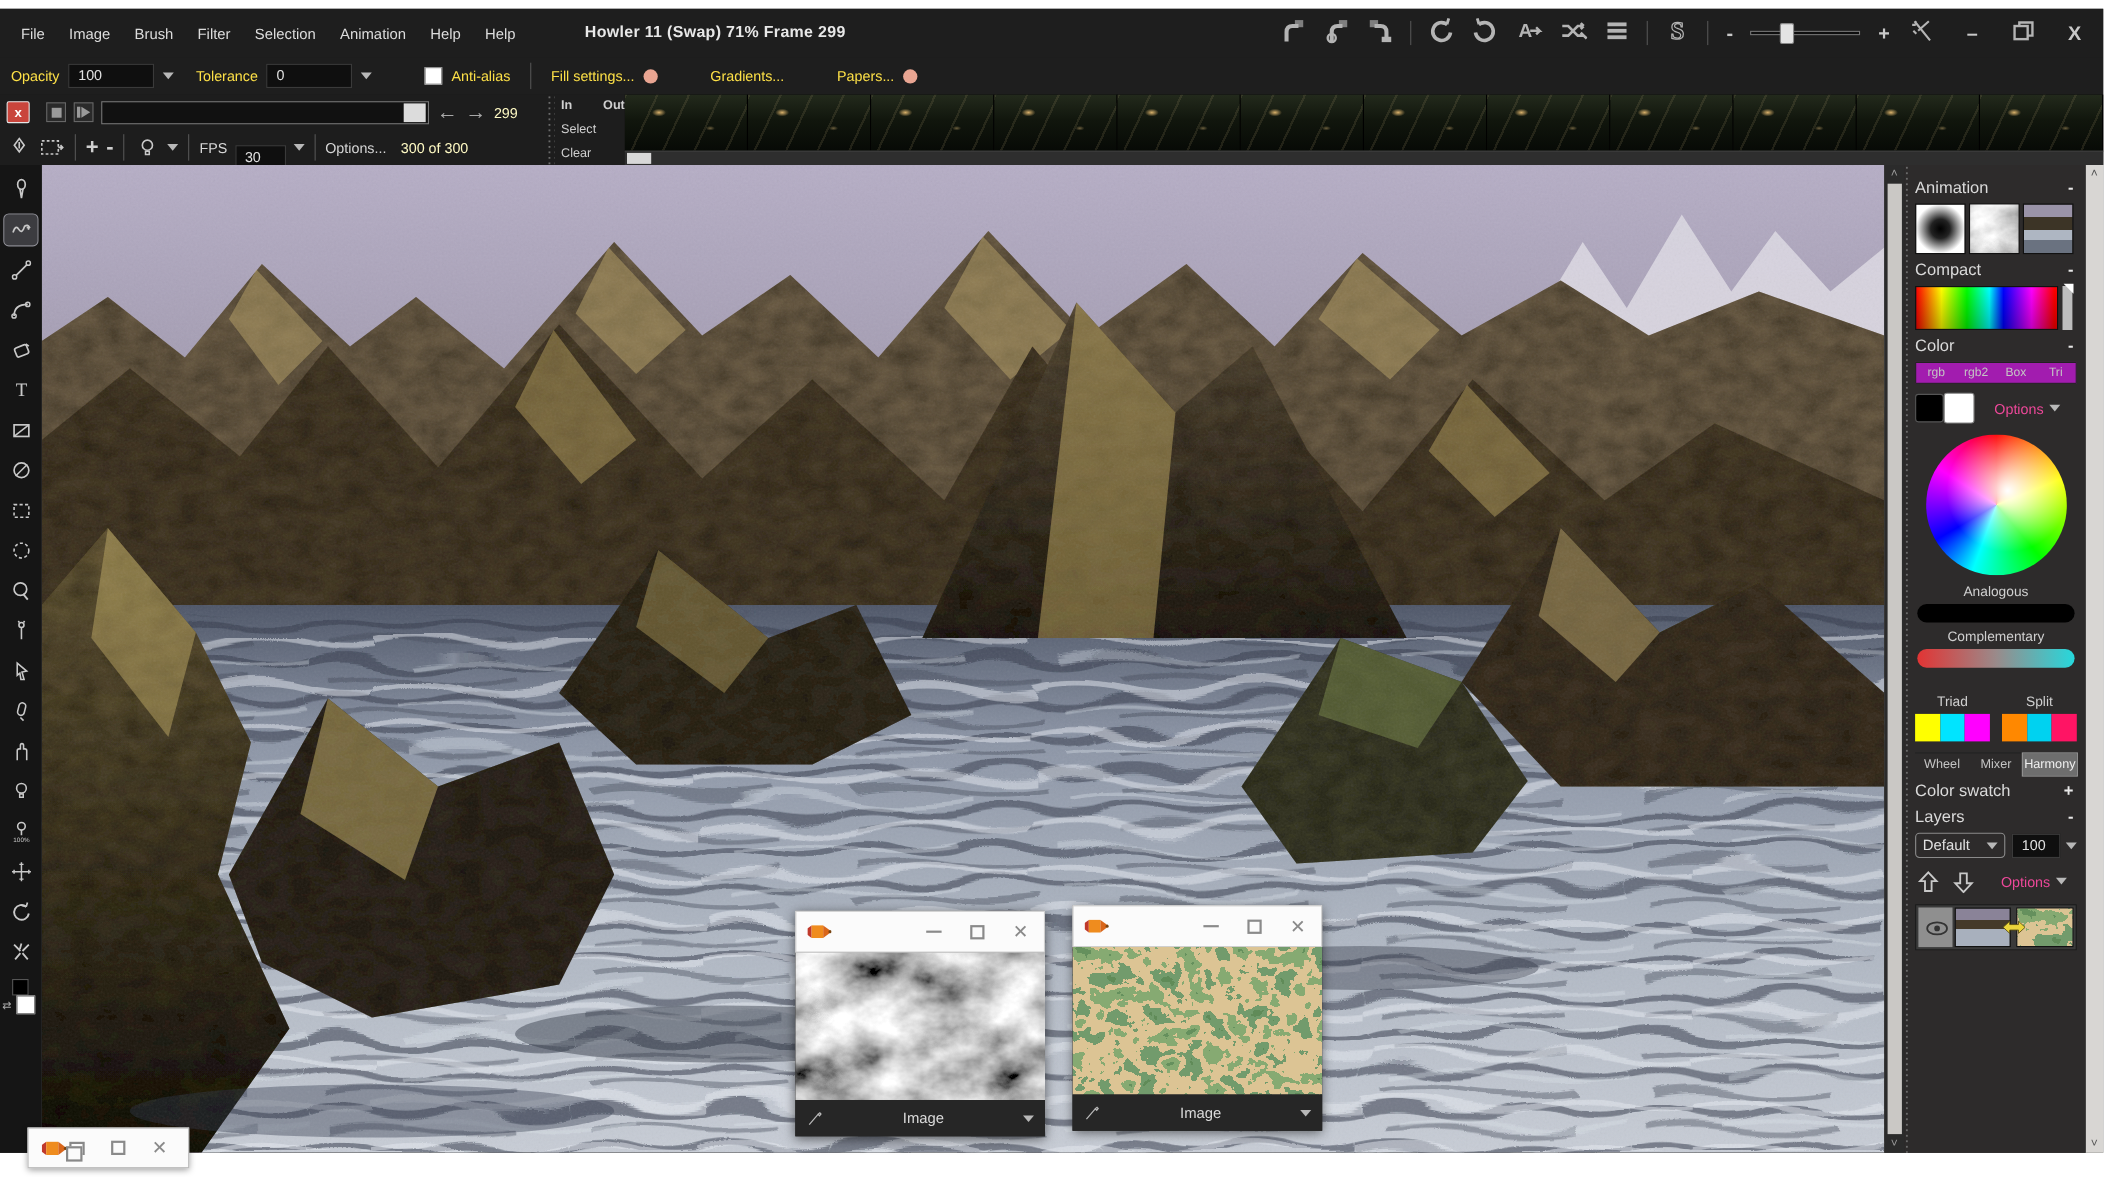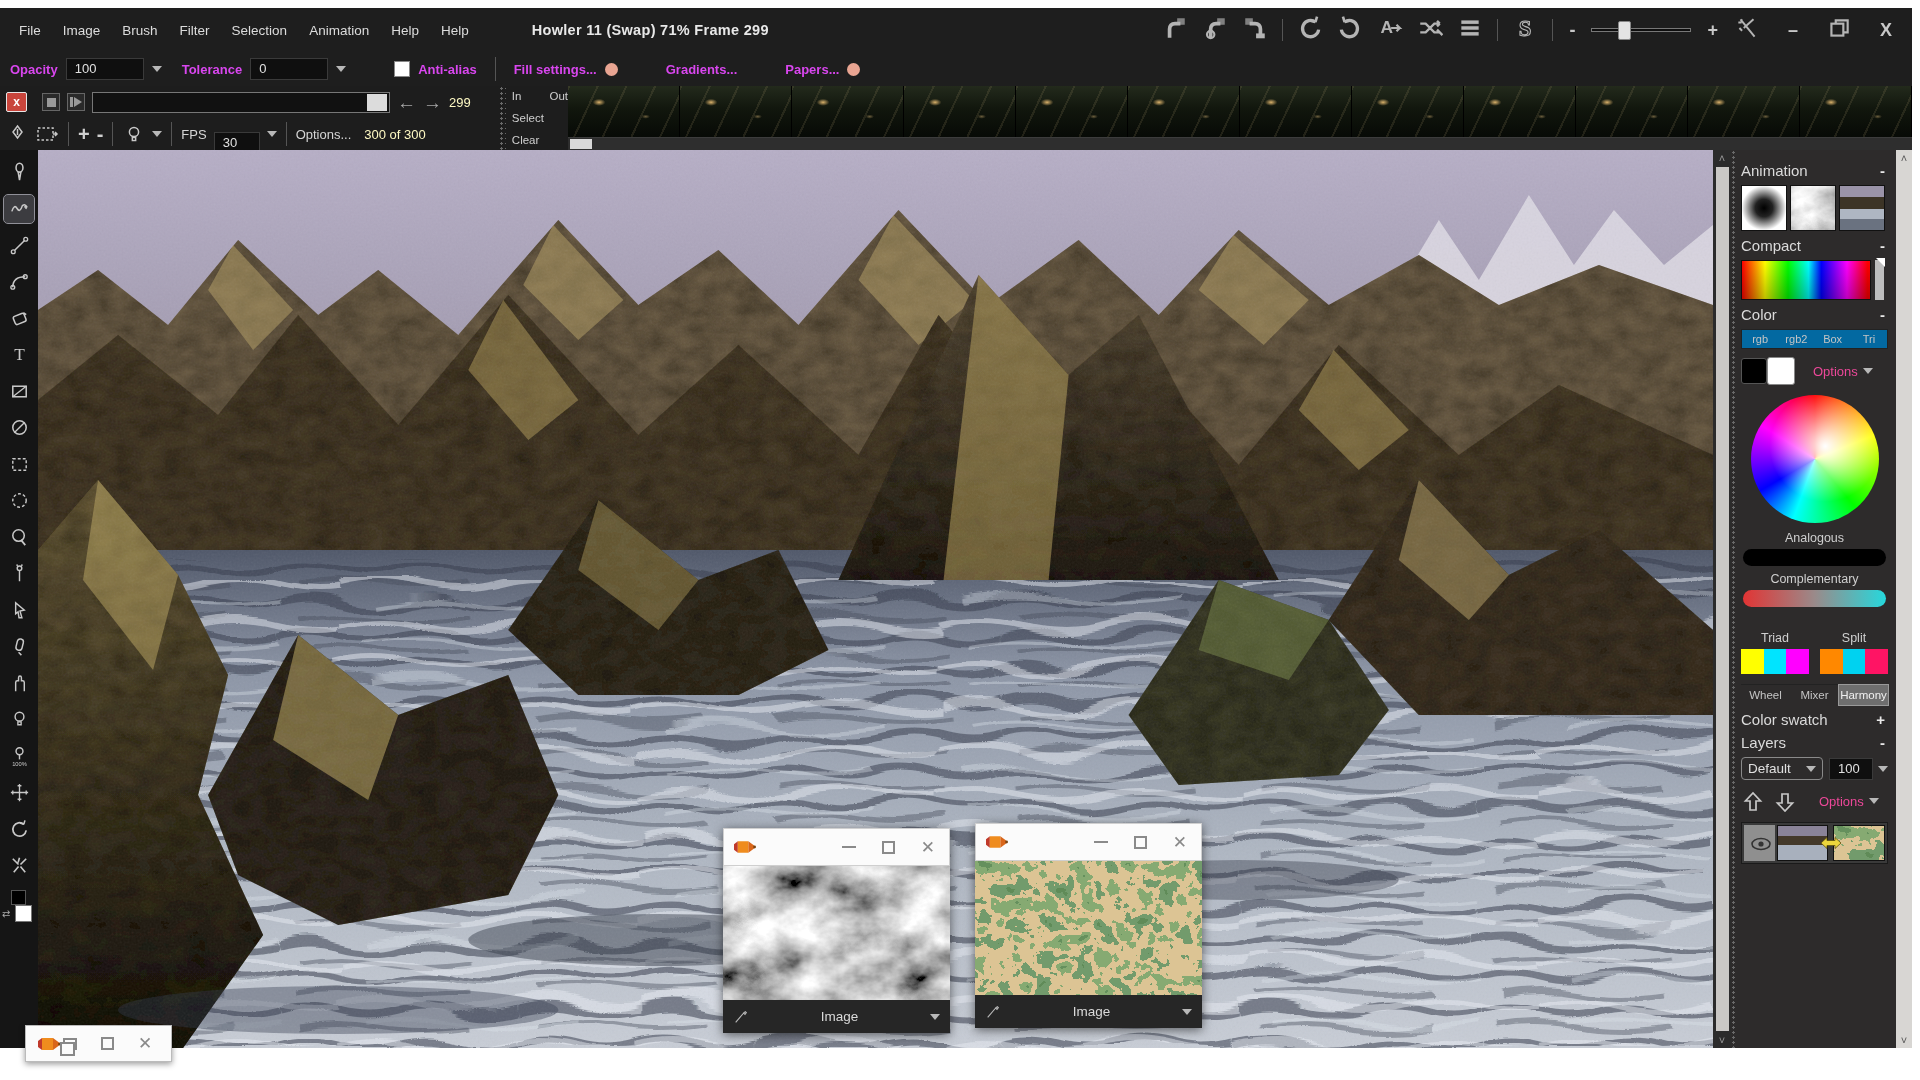--- a/index.html
+++ b/index.html
@@ -20,41 +20,41 @@
   .zslider { width:100px; height:4px; background:#0e0e0e; border:1px solid #777; position:relative; }
   .zslider .zthumb { position:absolute; left:26px; top:-8px; width:13px; height:19px; background:#e4e4e4; border:1px solid #888; border-radius:2px; }
 
   
   .optrow { height:34px; display:flex; align-items:center; gap:8px; padding:0 10px; font-size:13px; background:#1e1e1e; }
   .darkbox { background:#0f0f0f; border:1px solid #3a3a3a; color:#e0e0e0; padding:2px 8px; min-width:78px; height:22px; font-size:13px; }
   .caret { width:0;height:0;border-left:5px solid transparent;border-right:5px solid transparent;border-top:6px solid #b8b8b8; display:inline-block; }
   .vbar { width:1px; height:24px; background:#555; margin:0 10px; }
   .chk { width:16px; height:16px; background:#fff; border:1px solid #888; }
   .dot { width:13px; height:13px; border-radius:50%; background:#e9a592; }
-  .optlabel { color:#d946ef;font-weight:bold; }
+  .optlabel { color:#fde047; }
   .gap26 { margin-left:40px; }
 
   
   .tlrow { height:64px; display:flex; background:#1d1d1d; }
   .tl-left { width:528px; display:flex; flex-direction:column; }
   .tl-a, .tl-b { height:32px; display:flex; align-items:center; gap:7px; padding-left:6px; font-size:13px; }
   .redx { width:21px; height:20px; background:#c9453c; border:1px solid #e6e6e6; border-radius:2px; color:#fff; font-size:12px; font-weight:bold; text-align:center; line-height:18px; }
   .sqbtn { width:18px; height:18px; border:1px solid #666; background:#2a2a2a; display:flex; align-items:center; justify-content:center; }
   .stop-in { width:9px; height:9px; background:#9a9a9a; }
   .play-in { display:flex; align-items:center; gap:1px; }
   .play-bar { width:3px; height:10px; background:#9a9a9a; }
   .play-tri { width:0; height:0; border-top:5px solid transparent; border-bottom:5px solid transparent; border-left:8px solid #9a9a9a; }
   .tl-slider { width:298px; height:21px; background:#111; border:1px solid #777; position:relative; }
   .tl-slider .thumb { position:absolute; right:2px; top:1px; width:20px; height:17px; background:#dcdcdc; }
   .arrowglyph { color:#a8a8a8; font-size:19px; font-weight:bold; line-height:1; }
   .tl-num { font-size:13px; color:#fef9c3; }
   .pm { color:#cfcfcf; font-size:20px; font-weight:bold; line-height:1; }
   .fpsbox { min-width:46px;margin-top:17px; }
   .inout { width:64px; font-size:11.5px; color:#cfcfcf; display:flex; flex-direction:column; justify-content:space-between; padding:4px 0 4px 6px; }
-  .inout .r1 { display:flex; gap:28px; }
+  .inout .r1 { display:flex; gap:28px;font-weight:bold; }
   .dotsep { width:7px; background-image:radial-gradient(#6a6a6a 1px, transparent 1.2px); background-size:5px 5px; }
   .strip-wrap { flex:1; display:flex; flex-direction:column; }
   .filmstrip { height:51px; display:flex; overflow:hidden; background:#0b0e09; }
   .frame { flex:0 0 112px; height:100%; border-right:1px solid #000;
     background-image:
       radial-gradient(ellipse 9px 5px at 28% 32%, #d8b06a 0%, rgba(216,176,106,0) 70%),
       radial-gradient(ellipse 6px 3px at 70% 60%, rgba(200,170,110,.5) 0%, rgba(200,170,110,0) 70%),
       repeating-linear-gradient(115deg, rgba(150,135,95,.18) 0 2px, transparent 2px 26px),
       linear-gradient(180deg, #232a1c 0%, #11160d 45%, #070a06 100%); }
   .hscroll { height:13px; background:#2e2e2e; border-top:1px solid #3c3c3c; position:relative; }
@@ -87,21 +87,21 @@
   .thumbs { display:flex; gap:3px; }
   .pthumb { width:46px; height:46px; border:1px solid #111; }
   .pthumb.brush { background:radial-gradient(circle at 50% 50%, #000 0%, #222 28%, #fff 72%); }
   .pthumb.scene { background:linear-gradient(180deg,#9a93a8 0 26%, #3c3426 26% 52%, #aeb6c2 52% 74%, #6a7280 74% 100%); }
   .spectrum-row { display:flex; align-items:flex-start; gap:4px; margin:2px 0 4px; }
   .spectrum { width:130px; height:40px; border:1px solid #111;
     background:linear-gradient(180deg, rgba(255,255,255,0) 0%, rgba(0,0,0,.25) 100%),
       linear-gradient(90deg,#f00,#ff0 18%,#0f0 36%,#0ff 52%,#00f 62%,#f0f 82%,#f00 98%); }
   .spec-slider { width:9px; height:40px; background:#bdbdbd; position:relative; }
   .spec-tri { position:absolute; right:-1px; top:-2px; width:0; height:0; border-top:9px solid #fff; border-left:9px solid transparent; }
-  .ctabs { display:flex; background:#0369a1; border:1px solid #222; margin:2px 0 8px; }
+  .ctabs { display:flex; background:#a21caf; border:1px solid #222; margin:2px 0 8px; }
   .ctab { flex:1; text-align:center; font-size:11px; color:#c4c4c4; padding:3px 0; }
   .cswrow { display:flex; align-items:center; gap:4px; margin-bottom:4px; }
   .csw-black { width:26px; height:26px; background:#000; border:1px solid #555; border-radius:3px; }
   .csw-white { width:28px; height:28px; background:#fff; border:1px solid #888; border-radius:3px; margin-left:-4px; }
   .optlink { margin-left:14px; color:#ec4899; display:flex; align-items:center; gap:5px; }
   .wheelwrap { display:flex; justify-content:center; margin:10px 0 8px; }
   .cwheel { width:128px; height:128px; border-radius:50%;
     background:radial-gradient(circle at 58% 40%, #fff 0%, rgba(255,255,255,0) 52%),
       conic-gradient(from 0deg, #f00, #ff0 68deg, #0f0 140deg, #0ff 200deg, #00f 240deg, #f0f 302deg, #f00 360deg); }
   .hlabel { text-align:center; color:#cfcfcf; font-size:12.5px; margin:6px 0 4px; }

